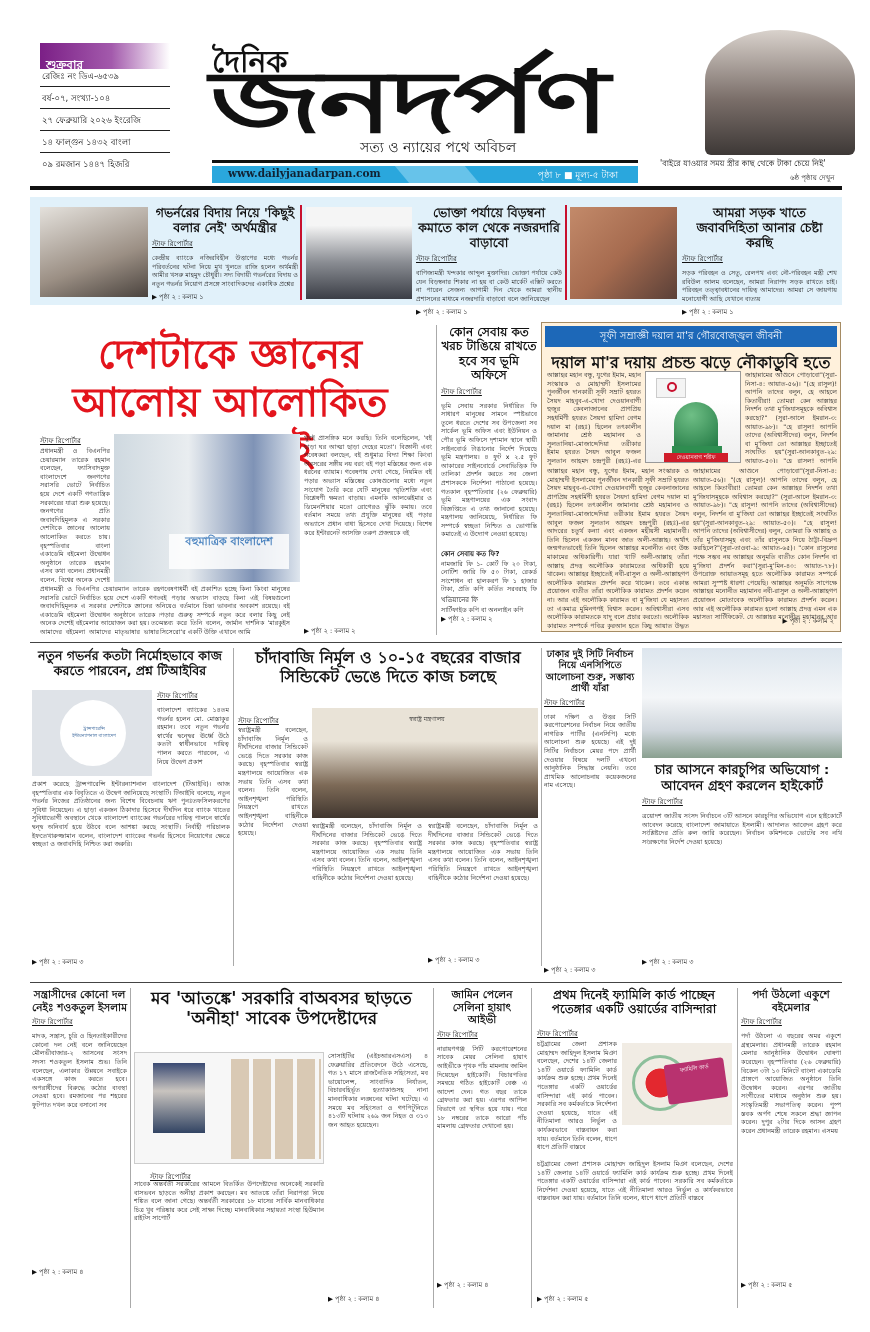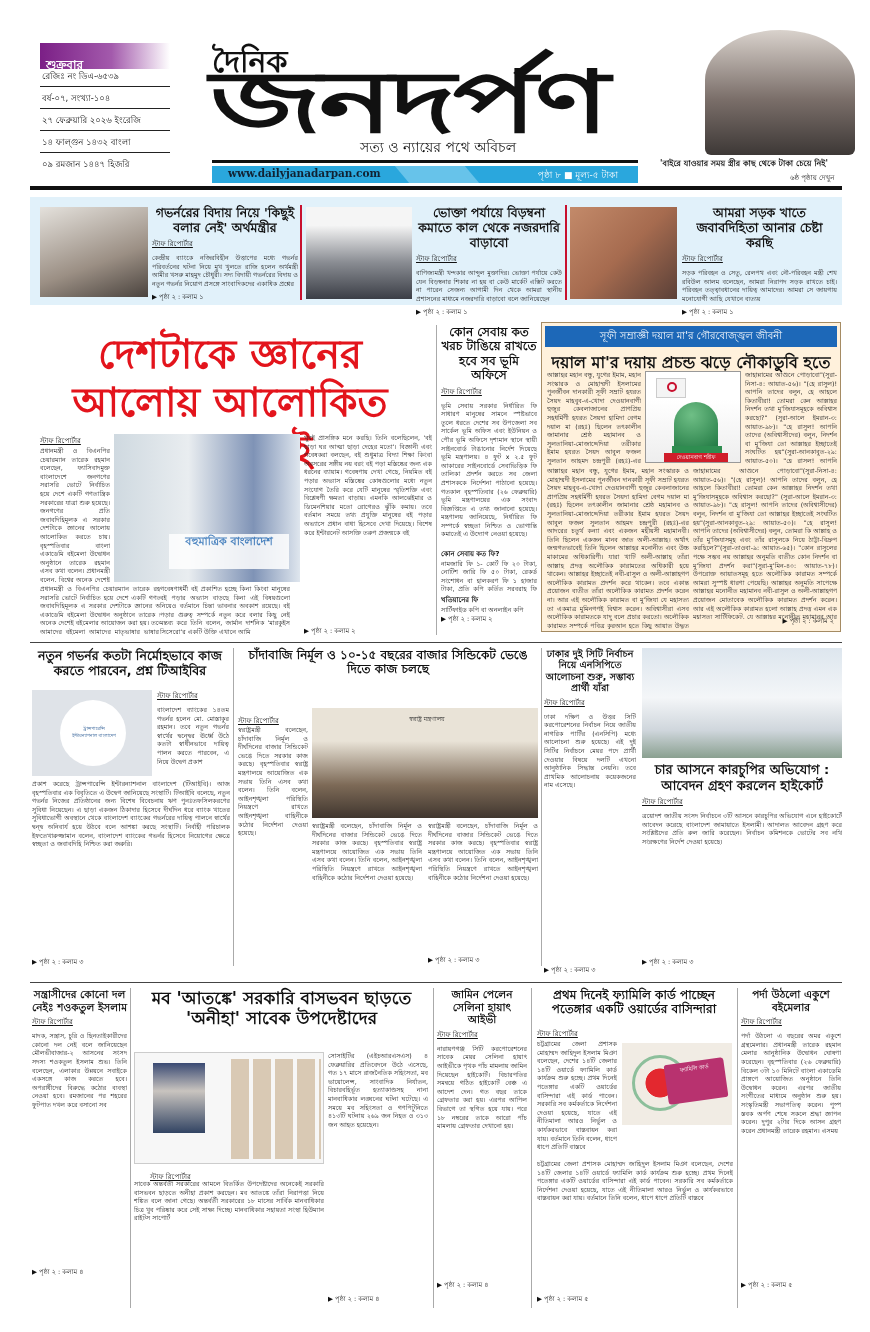--- a/index.html
+++ b/index.html
@@ -15,21 +15,21 @@
 .meta{left:40px;width:130px;font-size:8.5px;height:22px;line-height:22px;border-bottom:1px solid #222;padding-left:2px}
 #dainik{left:212px;top:38px;font-size:30px;font-weight:bold}
 #logo{left:210px;top:62px;font-size:86px;font-weight:900;letter-spacing:-2px;line-height:80px;transform:scaleX(1.45);transform-origin:left}
 #slogan{left:360px;top:136px;font-size:14px}
 #topline{left:212px;top:160px;width:426px;height:3px;background:#111}
 #webbar{left:212px;top:166px;width:426px;height:17px;background:#2aa7dd}
 #webbar .url{position:absolute;left:16px;top:1px;font-family:"DejaVu Serif",serif;font-size:10.5px;color:#123;font-weight:bold}
 #webbar .pg{position:absolute;right:20px;top:2px;font-size:9px;color:#fff}
 #webbar .diag{position:absolute;left:190px;top:0;width:70px;height:17px;background:#67c3ea;transform:skewX(40deg)}
 #celeb{left:705px;top:30px;width:150px;height:125px;background:linear-gradient(180deg,#d9d2cc,#7b6f6a 55%,#3d3836);border-radius:50% 50% 6px 6px/40% 40% 6px 6px}
-#celebcap{left:660px;top:157px;font-size:8px;font-weight:bold}
+#celebcap{left:660px;top:157px;font-size:8px;font-weight:normal}
 #celebsee{left:790px;top:172px;font-size:7px}
 #mastrule{left:30px;top:186px;width:812px;height:4px;background:#111}
 
 #strip{left:30px;top:197px;width:812px;height:108px;background:#e1f1fa}
 .sep{width:2px;background:#c8102e}
 
 #lead{left:30px;top:330px;width:400px;text-align:center;font-size:40px;line-height:48px;color:#e3141c;font-weight:bold}
 
 #sufi{left:541px;top:322px;width:300px;height:310px;background:#fff1dc;border:1px solid #a58b63}
 #sufiband{background:#1d68b8;color:#fff;text-align:center;font-size:10px;padding:2px 0;margin:3px 3px 0}
@@ -98,21 +98,21 @@
 <div class="abs p" style="left:304px;top:434px;width:128px;height:190px">খুবই প্রাসঙ্গিক মনে করছি। তিনি বলেছিলেন, 'বই ছাড়া ঘর আত্মা ছাড়া দেহের মতো'। বিজ্ঞানী এবং গবেষকরা বলছেন, বই শুধুমাত্র বিদ্যা শিক্ষা কিংবা অবসরের সঙ্গীয় নয় বরং বই পড়া মস্তিষ্কের জন্য এক ধরনের ব্যায়াম। গবেষণায় দেখা গেছে, নিয়মিত বই পড়ার অভ্যাস মস্তিষ্কের কোষগুলোর মধ্যে নতুন সংযোগ তৈরি করে যেটি মানুষের স্মৃতিশক্তি এবং বিশ্লেষণী ক্ষমতা বাড়ায়। এমনকি আলঝেইমার ও ডিমেনশিয়ার মতো রোগেরও ঝুঁকি কমায়। তবে বর্তমান সময়ে তথ্য প্রযুক্তি মানুষের বই পড়ার অভ্যাসে প্রধান বাধা হিসেবে দেখা দিয়েছে। বিশেষ করে ইন্টারনেট আসক্তি তরুণ প্রজন্মকে বই</div>
 <div class="abs jump" style="left:304px;top:626px;width:128px">▶ পৃষ্ঠা ২ : কলাম ২</div>
 
 <div class="abs vr" style="left:436px;top:325px;height:310px"></div>
 <div class="abs" style="left:441px;top:325px;width:96px">
   <div class="hd" style="font-size:12px">কোন সেবায় কত খরচ টাঙিয়ে রাখতে হবে সব ভূমি অফিসে</div>
   <span class="rep">স্টাফ রিপোর্টার</span>
   <div class="p" style="height:146px">ভূমি সেবায় সরকার নির্ধারিত ফি সাধারণ মানুষের সামনে স্পষ্টভাবে তুলে ধরতে দেশের সব উপজেলা সব সার্কেল ভূমি অফিস এবং ইউনিয়ন ও পৌর ভূমি অফিসে দৃশ্যমান স্থানে স্থায়ী সাইনবোর্ড টাঙানোর নির্দেশ দিয়েছে ভূমি মন্ত্রণালয়। ৪ ফুট x ২.৫ ফুট আকারের সাইনবোর্ডে সেবাভিত্তিক ফি তালিকা প্রদর্শন করতে সব জেলা প্রশাসককে নির্দেশনা পাঠানো হয়েছে। গতকাল বৃহস্পতিবার (২৬ ফেব্রুয়ারি) ভূমি মন্ত্রণালয়ের এক সংবাদ বিজ্ঞপ্তিতে এ তথ্য জানানো হয়েছে। মন্ত্রণালয় জানিয়েছে, নির্ধারিত ফি সম্পর্কে স্বচ্ছতা নিশ্চিত ও ভোগান্তি কমাতেই এ উদ্যোগ নেওয়া হয়েছে।</div>
   <div style="font-size:6.8px;font-weight:bold">কোন সেবায় কত ফি?</div>
   <div class="p" style="height:34px">নামজারি ফি ১- কোর্ট ফি ২০ টাকা, নোটিশ জারি ফি ৫০ টাকা, রেকর্ড সংশোধন বা হালকরণ ফি ১ হাজার টাকা, প্রতি কপি কর্তিত সরবরাহ ফি ১০০ টাকা। সর্বমোট ফি ১ হাজার ১৭০ টাকা।</div>
-  <div style="font-size:6.8px;font-weight:bold">খতিয়ানের ফি</div>
+  <div style="font-size:6.8px;font-weight:normal">খতিয়ানের ফি</div>
   <div class="p">সার্টিফাইড কপি বা অনলাইন কপি</div>
   <div class="jump">▶ পৃষ্ঠা ২ : কলাম ২</div>
 </div>
 
 <div class="abs" id="sufi">
   <div id="sufiband">সূফী সম্রাজ্ঞী দয়াল মা'র গৌরবোজ্জ্বল জীবনী</div>
   <div id="sufihd">দয়াল মা'র দয়ায় প্রচন্ড ঝড়ে নৌকাডুবি হতে রক্ষা</div>
   <div class="p" style="position:absolute;left:5px;top:48px;width:94px;height:94px">আল্লাহর মহান বন্ধু, যুগের ইমাম, মহান সংস্কারক ও মোহাম্মদী ইসলামের পুনর্জীবন দানকারী সূফী সম্রাট হযরত সৈয়দ মাহবুব-এ-খোদা দেওয়ানবাগী হুজুর কেবলাজানের প্রাণপ্রিয় সহধর্মিণী হযরত সৈয়দা হামিদা বেগম দয়াল মা (রহঃ) ছিলেন তৎকালীন জামানার শ্রেষ্ঠ মহামানব ও সুলতানিয়া-মোজাদ্দেদিয়া তরীকার ইমাম হযরত সৈয়দ আবুল ফজল সুলতান আহমদ চন্দ্রপুরী (রহঃ)-এর আদরের চতুর্থ কন্যা এবং একজন মহীয়সী মহামানবী। তিনি ছিলেন একজন মানব জাত অলী-আল্লাহ। অর্থাৎ জন্মগতভাবেই তিনি ছিলেন আল্লাহর মনোনীত এবং উচ্চ মাকামের অধিকারিণী। যারা খাটি অলী-আল্লাহ তাঁরা আল্লাহ প্রদত্ত অলৌকিক কারামতের অধিকারী হয়ে থাকেন। আল্লাহর ইচ্ছাতেই নবী-রাসুল ও অলী-আল্লাহগণ অলৌকিক কারামত প্রদর্শন করে থাকেন। তবে একান্ত প্রয়োজন ব্যতীত তাঁরা অলৌকিক কারামত প্রদর্শন করেন না। আর এই অলৌকিক কারামত বা মু'জিযা যে মহাসত্য তা একমাত্র মুমিনগণই বিশ্বাস করেন। অবিশ্বাসীরা এসব অলৌকিক কারামতকে যাদু বলে প্রচার করতো। অলৌকিক কারামত সম্পর্কে পবিত্র কুরআন হতে কিছু আয়াত উদ্ধৃত করা হলো। "তিনিই সেই মহান আল্লাহ, যিনি তোমাদেরকে তাঁর নিদর্শন বা মু'জিযাসমূহ প্রদর্শন করে দেখান"(সুরা-মু'মিন-৪০: আয়াত-১৩)। " নিশ্চয়ই যারা আমার নিদর্শন তথা মু'জিযাসমূহ (মিথ্যা বলে) অবিশ্বাস করেছে, তাদেরকে আমি</div>
   <div style="position:absolute;left:103px;top:48px;width:96px;height:92px;background:linear-gradient(180deg,#fff 30%,#eee);border:1px solid #999">
     <div style="position:absolute;left:10px;top:6px;width:30px;height:20px;background:#f4f4f4;border:1px solid #ccc">
@@ -139,21 +139,21 @@
 </div>
 <div class="abs" style="left:157px;top:690px;width:72px">
   <span class="rep" style="margin-top:0">স্টাফ রিপোর্টার</span>
   <div class="p" style="height:72px">বাংলাদেশ ব্যাংকের ১৪তম গভর্নর হলেন মো. মোস্তাকুর রহমান। তবে নতুন গভর্নর স্বার্থের দ্বন্দ্বের ঊর্ধ্বে উঠে কতটা স্বাধীনভাবে দায়িত্ব পালন করতে পারবেন, এ নিয়ে উদ্বেগ প্রকাশ</div>
 </div>
 <div class="abs p" style="left:32px;top:780px;width:198px;height:175px">প্রকাশ করেছে ট্রান্সপারেন্সি ইন্টারন্যাশনাল বাংলাদেশ (টিআইবি)। আজ বৃহস্পতিবার এক বিবৃতিতে এ উদ্বেগ জানিয়েছে সংস্থাটি। টিআইবি বলেছে, নতুন গভর্নর নিজের প্রতিষ্ঠানের জন্য বিশেষ বিবেচনায় ঋণ পুনঃতফসিলকরণের সুবিধা নিয়েছেন। এ ছাড়া একজন ঠিকাদার হিসেবে দীর্ঘদিন ধরে ব্যাংক খাতের সুবিধাভোগী অবস্থানে থেকে বাংলাদেশ ব্যাংকের গভর্নরের দায়িত্ব পালনে স্বার্থের দ্বন্দ্ব অনিবার্য হয়ে উঠবে বলে আশঙ্কা করছে সংস্থাটি। নির্বাহী পরিচালক ইফতেখারুজ্জামান বলেন, বাংলাদেশ ব্যাংকের গভর্নর হিসেবে নিয়োগের ক্ষেত্রে স্বচ্ছতা ও জবাবদিহি নিশ্চিত করা জরুরি।</div>
 <div class="abs jump" style="left:32px;top:957px;width:198px">▶ পৃষ্ঠা ২ : কলাম ৩</div>
 
 <div class="abs vr" style="left:233px;top:648px;height:318px"></div>
 <div class="abs" style="left:238px;top:648px;width:300px">
-  <div class="hd" style="font-size:12px">চাঁদাবাজি নির্মূল ও ১০-১৫ বছরের বাজার সিন্ডিকেট ভেঙে দিতে কাজ চলছে</div>
+  <div class="hd" style="font-size:16px">চাঁদাবাজি নির্মূল ও ১০-১৫ বছরের বাজার সিন্ডিকেট ভেঙে দিতে কাজ চলছে</div>
 </div>
 <span class="abs rep" style="left:238px;top:712px">স্টাফ রিপোর্টার</span>
 <div class="abs p" style="left:238px;top:726px;width:70px;height:238px">স্বরাষ্ট্রমন্ত্রী বলেছেন, চাঁদাবাজি নির্মূল ও দীর্ঘদিনের বাজার সিন্ডিকেট ভেঙে দিতে সরকার কাজ করছে। বৃহস্পতিবার স্বরাষ্ট্র মন্ত্রণালয়ে আয়োজিত এক সভায় তিনি এসব কথা বলেন। তিনি বলেন, আইনশৃঙ্খলা পরিস্থিতি নিয়ন্ত্রণে রাখতে আইনশৃঙ্খলা বাহিনীকে কঠোর নির্দেশনা দেওয়া হয়েছে।</div>
 <div class="abs img" style="left:312px;top:708px;width:226px;height:110px;background:linear-gradient(180deg,#e9e3d7 30%,#7d6a57 70%,#40362f)">
   <div style="position:absolute;left:80px;top:6px;width:70px;font-size:6px;text-align:center;color:#333">স্বরাষ্ট্র মন্ত্রণালয়</div>
 </div>
 <div class="abs p" style="left:312px;top:822px;width:110px;height:140px">স্বরাষ্ট্রমন্ত্রী বলেছেন, চাঁদাবাজি নির্মূল ও দীর্ঘদিনের বাজার সিন্ডিকেট ভেঙে দিতে সরকার কাজ করছে। বৃহস্পতিবার স্বরাষ্ট্র মন্ত্রণালয়ে আয়োজিত এক সভায় তিনি এসব কথা বলেন। তিনি বলেন, আইনশৃঙ্খলা পরিস্থিতি নিয়ন্ত্রণে রাখতে আইনশৃঙ্খলা বাহিনীকে কঠোর নির্দেশনা দেওয়া হয়েছে।</div>
 <div class="abs p" style="left:428px;top:822px;width:110px;height:130px">স্বরাষ্ট্রমন্ত্রী বলেছেন, চাঁদাবাজি নির্মূল ও দীর্ঘদিনের বাজার সিন্ডিকেট ভেঙে দিতে সরকার কাজ করছে। বৃহস্পতিবার স্বরাষ্ট্র মন্ত্রণালয়ে আয়োজিত এক সভায় তিনি এসব কথা বলেন। তিনি বলেন, আইনশৃঙ্খলা পরিস্থিতি নিয়ন্ত্রণে রাখতে আইনশৃঙ্খলা বাহিনীকে কঠোর নির্দেশনা দেওয়া হয়েছে।</div>
 <div class="abs jump" style="left:428px;top:955px;width:110px">▶ পৃষ্ঠা ২ : কলাম ৩</div>
 
@@ -175,21 +175,21 @@
 <div class="abs hr" style="left:30px;top:982px;width:812px;background:#444"></div>
 
 <div class="abs" style="left:32px;top:988px;width:95px">
   <div class="hd" style="font-size:10.5px">সন্ত্রাসীদের কোনো দল নেইঃ শওকতুল ইসলাম</div>
   <span class="rep">স্টাফ রিপোর্টার</span>
   <div class="p" style="height:235px">মাদক, সন্ত্রাস, চুরি ও ছিনতাইকারীদের কোনো দল নেই বলে জানিয়েছেন মৌলভীবাজার-২ আসনের সংসদ সদস্য শওকতুল ইসলাম শুভ। তিনি বলেছেন, এলাকার উন্নয়নে সবাইকে একসঙ্গে কাজ করতে হবে। অপরাধীদের বিরুদ্ধে কঠোর ব্যবস্থা নেওয়া হবে। রমজানের পর শহরের ফুটপাত দখল করে বসানো সব</div>
   <div class="jump">▶ পৃষ্ঠা ২ : কলাম ৪</div>
 </div>
 <div class="abs vr" style="left:130px;top:988px;height:320px"></div>
 <div class="abs" style="left:134px;top:988px;width:295px">
-  <div class="hd" style="font-size:17px">মব 'আতঙ্কে' সরকারি বাসভবন ছাড়তে 'অনীহা' সাবেক উপদেষ্টাদের</div>
+  <div class="hd" style="font-size:17px">মব 'আতঙ্কে' সরকারি বাঅবসর ছাড়তে 'অনীহা' সাবেক উপদেষ্টাদের</div>
 </div>
 <div class="abs img" style="left:134px;top:1052px;width:190px;height:112px;background:#f7f7f7;border:1px solid #ccc">
   <div style="position:absolute;left:18px;top:10px;width:52px;height:70px;background:linear-gradient(180deg,#3a4a73,#c9c4bf 40%,#324463)"></div>
   <div style="position:absolute;left:96px;top:6px;width:90px;height:100px;background:repeating-linear-gradient(90deg,#d9c9b4 0 18px,#f7f7f7 18px 22px)"></div>
 </div>
 <span class="abs rep" style="left:150px;top:1168px">স্টাফ রিপোর্টার</span>
 <div class="abs p" style="left:134px;top:1180px;width:190px;height:120px">সাবেক অন্তর্বর্তী সরকারের আমলে বিতর্কিত উপদেষ্টাদের অনেকেই সরকারি বাসভবন ছাড়তে অনীহা প্রকাশ করছেন। মব আতঙ্কে তাঁরা নিরাপত্তা নিয়ে শঙ্কিত বলে জানা গেছে। অন্তর্বর্তী সরকারের ১৮ মাসের সার্বিক মানবাধিকার চিত্র খুব পরিষ্কার করে সেই সাক্ষ্য দিচ্ছে। মানবাধিকার সহায়তা সংস্থা হিউম্যান রাইটস সাপোর্ট</div>
 <div class="abs p" style="left:328px;top:1052px;width:100px;height:240px">সোসাইটির (এইচআরএসএস) ৪ ফেব্রুয়ারির প্রতিবেদনে উঠে এসেছে, গত ১৭ মাসে রাজনৈতিক সহিংসতা, মব ভায়োলেন্স, সাংবাদিক নির্যাতন, বিচারবহির্ভূত হত্যাকাণ্ডসহ নানা মানবাধিকার লঙ্ঘনের ঘটনা ঘটেছে। এ সময়ে মব সহিংসতা ও গণপিটুনিতে ৪১৩টি ঘটনায় ২৬৯ জন নিহত ও ৩১৩ জন আহত হয়েছেন।</div>
 <div class="abs jump" style="left:328px;top:1294px;width:100px">▶ পৃষ্ঠা ২ : কলাম ৪</div>
 

